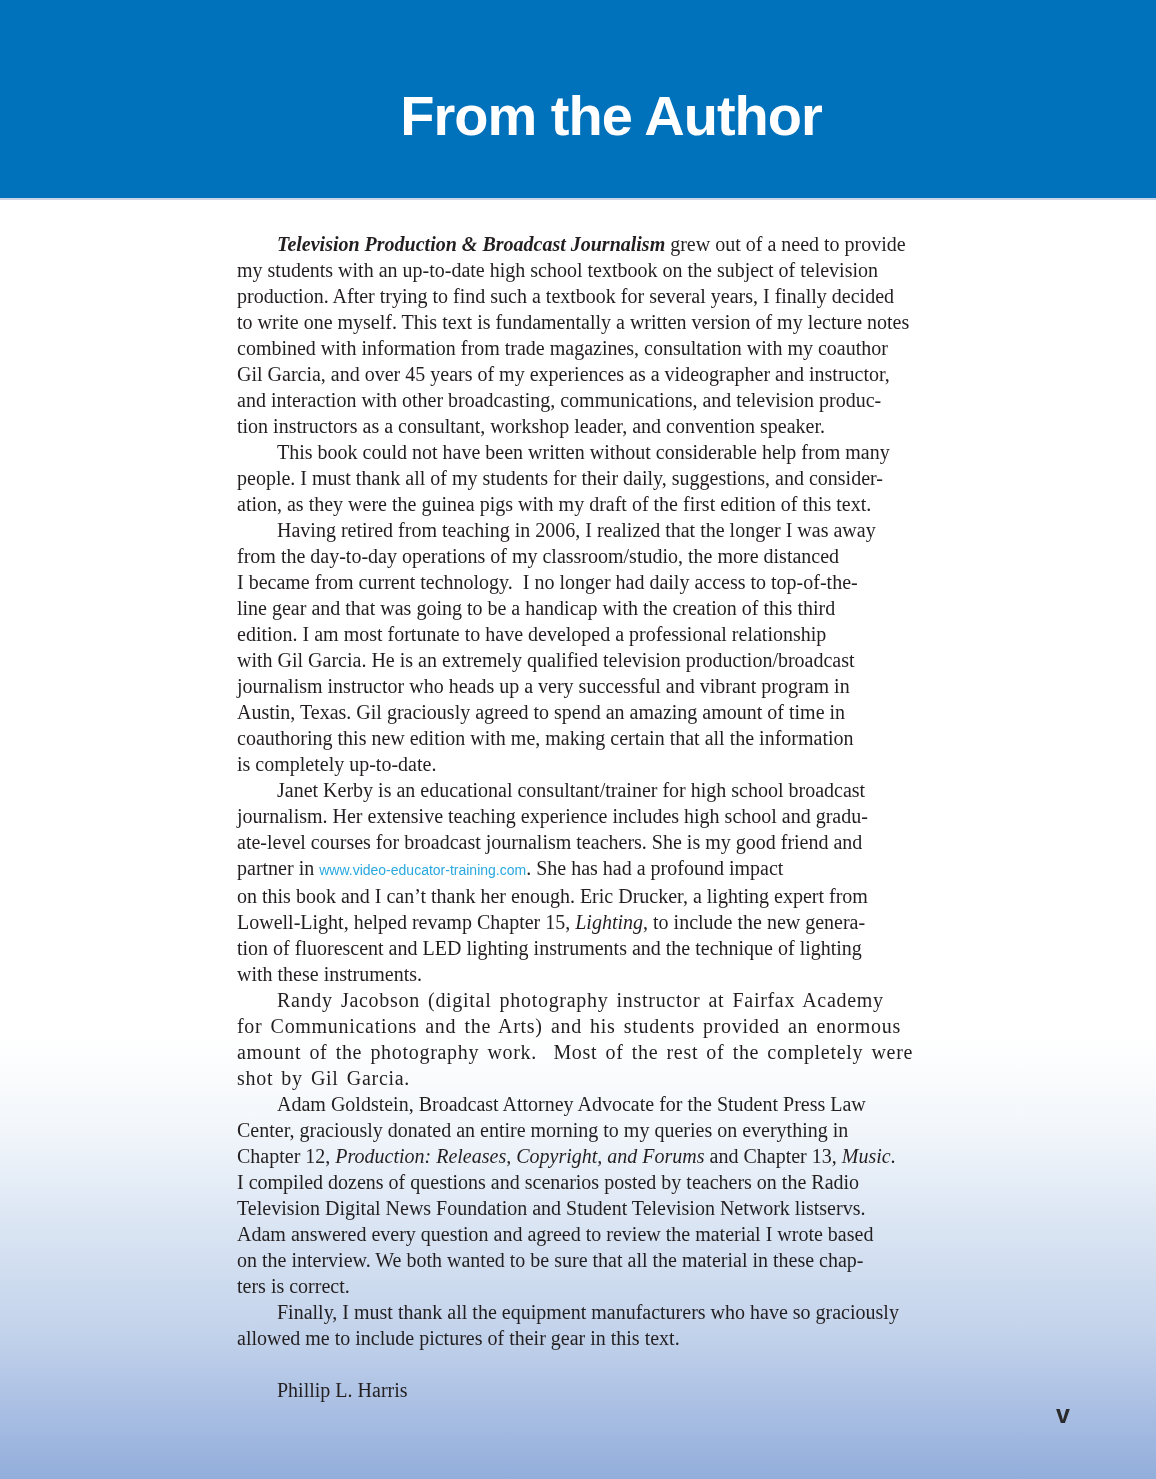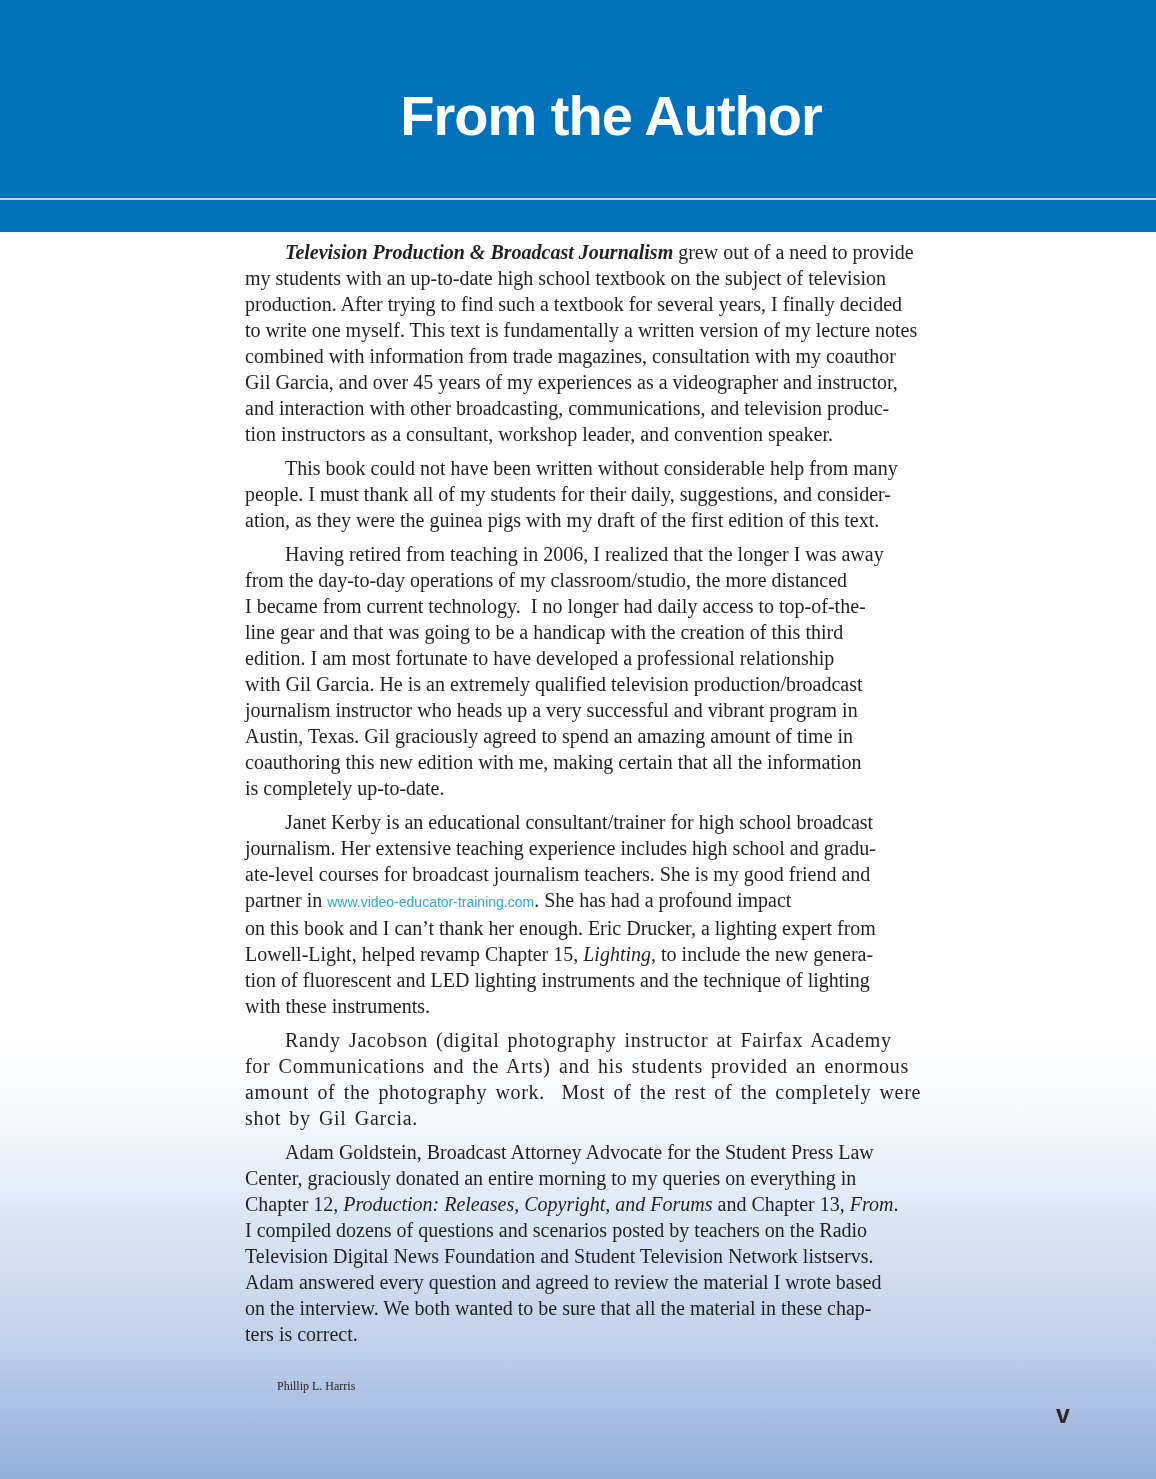--- a/index.html
+++ b/index.html
@@ -7,62 +7,62 @@
     position:relative;
     width:1156px;height:1479px;
     overflow:hidden;
     font-family:"Liberation Serif","DejaVu Serif",serif;
     background:linear-gradient(180deg,
       #ffffff 0%, #ffffff 70%,
       #f3f7fb 76%, #dde7f4 82%,
       #c3d3eb 90%, #a6bce2 96%, #92aedb 100%);
   }
   .band{
-    position:absolute;top:0;left:0;width:1156px;height:232px;
+    position:absolute;top:0;left:0;width:1156px;height:198px;
     background:#0072bc;
   }
   .band-underline{
     position:absolute;top:198px;left:0;width:1156px;height:2px;
     background:#c9d5e6;
   }
   .band-title{
     margin:0;
     padding:88px 0 0 66px;
     text-align:center;
     color:#ffffff;
     font-family:"Liberation Sans","DejaVu Sans",sans-serif;
     font-weight:bold;
     font-size:56px;line-height:1;
     letter-spacing:-1px;
   }
   .body-text{
     position:absolute;left:237px;top:231px;width:775px;
   }
   .para{
-    margin:8px;
+    margin:0;
     text-indent:40px;
     font-size:20px;line-height:26px;
     color:#231f20;
     white-space:pre;
   }
   .para.tracked{letter-spacing:0.7px;word-spacing:2.5px;}
   .seg-normal{}
   .seg-bolditalic{font-weight:bold;font-style:italic;}
   .seg-italic{font-style:italic;}
   .seg-link{
     color:#29a8df;
     font-family:"Liberation Sans","DejaVu Sans",sans-serif;
     font-size:14px;
     text-decoration:none;
     cursor:pointer;
   }
   .signature{
     margin:26px 0 0 0;
     text-indent:40px;
-    font-size:12px;line-height:26px;
+    font-size:20px;line-height:26px;
     color:#231f20;
   }
   .page-number{
     position:absolute;left:1056px;top:1402px;
     font-family:"Liberation Sans","DejaVu Sans",sans-serif;
     font-weight:bold;
     font-size:25px;line-height:1;
     color:#2a2a2a;
   }
 </style>
@@ -106,25 +106,27 @@
 on this book and I can’t thank her enough. Eric Drucker, a lighting expert from
 Lowell-Light, helped revamp Chapter 15, </span><span class="seg-italic">Lighting</span><span class="seg-normal">, to include the new genera-
 tion of fluorescent and LED lighting instruments and the technique of lighting
 with these instruments.</span></p>
         <p class="para tracked"><span class="seg-normal">Randy Jacobson (digital photography instructor at Fairfax Academy
 for Communications and the Arts) and his students provided an enormous
 amount of the photography work.  Most of the rest of the completely were
 shot by Gil Garcia.</span></p>
         <p class="para"><span class="seg-normal">Adam Goldstein, Broadcast Attorney Advocate for the Student Press Law
 Center, graciously donated an entire morning to my queries on everything in
-Chapter 12, </span><span class="seg-italic">Production: Releases, Copyright, and Forums</span><span class="seg-normal"> and Chapter 13, </span><span class="seg-italic">From</span><span class="seg-normal">.
+Chapter 12, </span><span class="seg-italic">Production: Releases, Copyright, and Forums</span><span class="seg-normal"> and Chapter 13, </span><span class="seg-italic">Music</span><span class="seg-normal">.
 I compiled dozens of questions and scenarios posted by teachers on the Radio
 Television Digital News Foundation and Student Television Network listservs.
 Adam answered every question and agreed to review the material I wrote based
 on the interview. We both wanted to be sure that all the material in these chap-
 ters is correct.</span></p>
+        <p class="para"><span class="seg-normal">Finally, I must thank all the equipment manufacturers who have so graciously
+allowed me to include pictures of their gear in this text.</span></p>
       </div>
     <p class="signature">Phillip L. Harris</p>
   </main>
 
   <div class="page-number">v</div>
 
 </div>
 
 </body></html>

